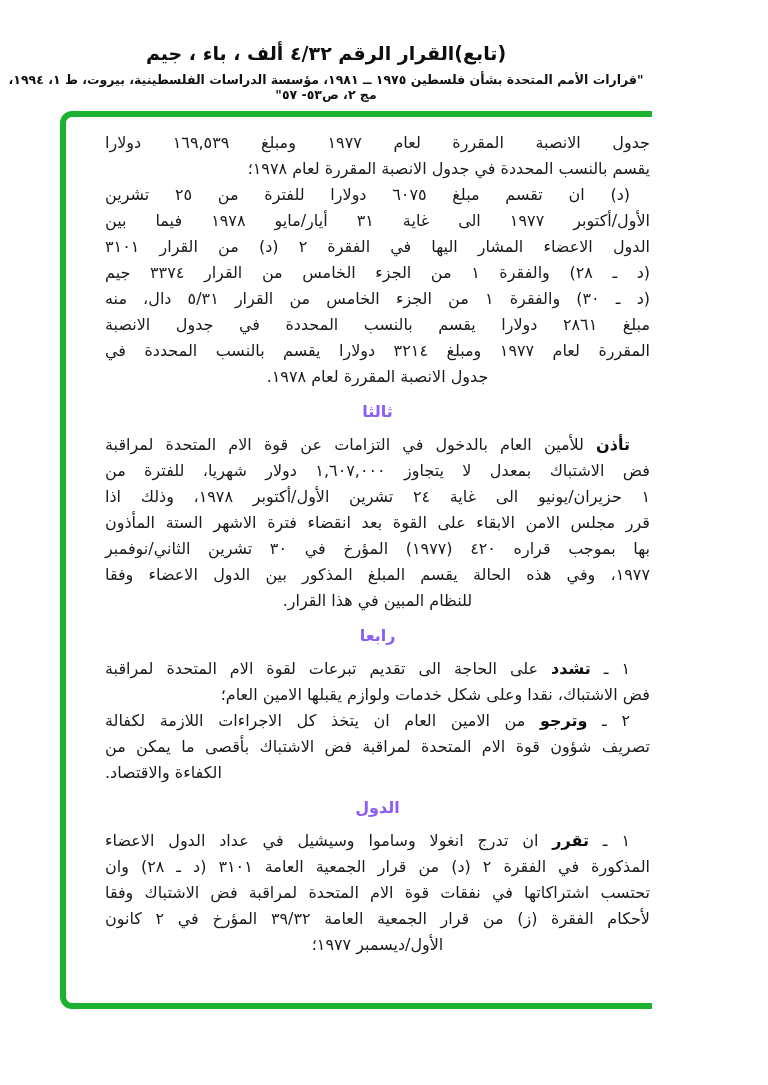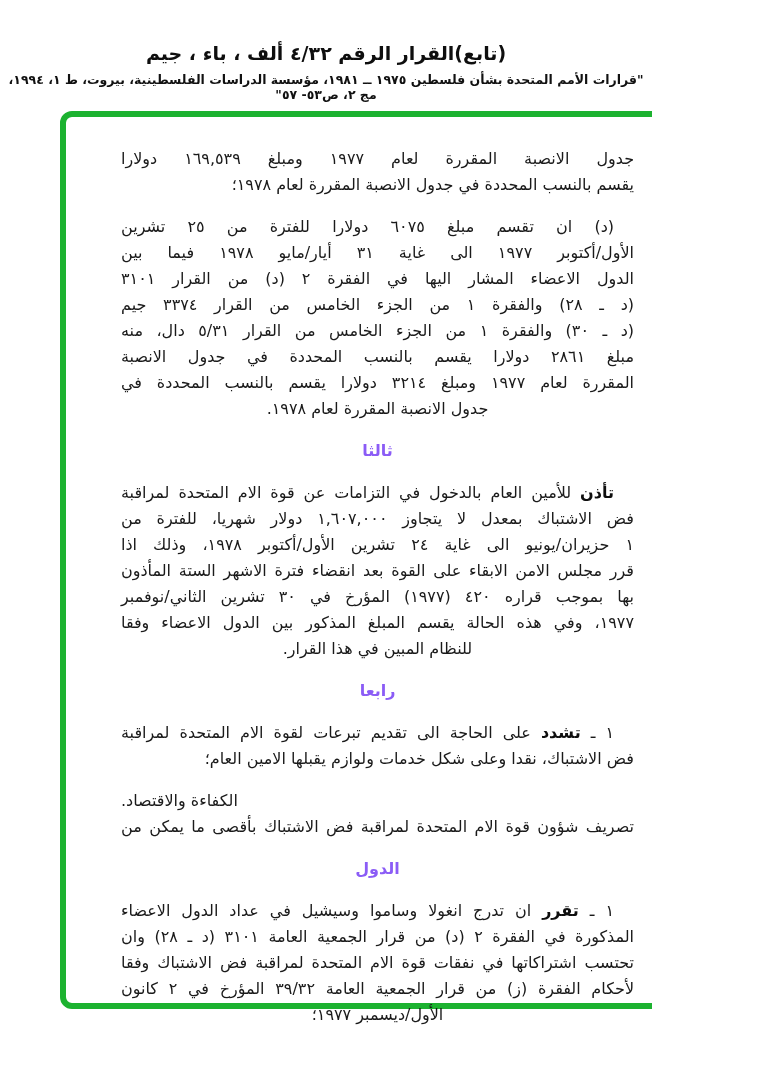--- a/index.html
+++ b/index.html
@@ -50,21 +50,21 @@
   .content {
     position: absolute;
     top: 13px;
     right: 56px;
     left: 39px;
     direction: rtl;
     font-size: 16px;
     line-height: 26px;
     color: #1a1a1a;
   }
-  .para { margin: 16px; }
+  .para { margin: 0; }
   .line {
     text-align: justify;
     text-align-last: justify;
   }
   .line.a-c { text-align-last: center; }
   .line.a-r { text-align-last: right; }
   .line.a-l { text-align-last: left; }
   .line.ind { padding-right: 20px; }
   .sec-head {
     text-align: center;
@@ -108,22 +108,23 @@
           <div class="line">بها بموجب قراره ٤٢٠ (١٩٧٧) المؤرخ في ٣٠ تشرين الثاني/نوفمبر</div>
           <div class="line">١٩٧٧، وفي هذه الحالة يقسم المبلغ المذكور بين الدول الاعضاء وفقا</div>
           <div class="line a-c">للنظام المبين في هذا القرار.</div>
         </div>
         <div class="sec-head">رابعا</div>
         <div class="para">
           <div class="line ind">١ ـ <b>تشدد</b> على الحاجة الى تقديم تبرعات لقوة الام المتحدة لمراقبة</div>
           <div class="line a-r">فض الاشتباك، نقدا وعلى شكل خدمات ولوازم يقبلها الامين العام؛</div>
         </div>
         <div class="para">
+          <div class="line ind">٢ ـ <b>وترجو</b> من الامين العام ان يتخذ كل الاجراءات اللازمة لكفالة</div>
+          <div class="line">تصريف شؤون قوة الام المتحدة لمراقبة فض الاشتباك بأقصى ما يمكن من</div>
           <div class="line a-l">الكفاءة والاقتصاد.</div>
-          <div class="line">تصريف شؤون قوة الام المتحدة لمراقبة فض الاشتباك بأقصى ما يمكن من</div>
         </div>
         <div class="sec-head">الدول</div>
         <div class="para">
           <div class="line ind">١ ـ <b>تقرر</b> ان تدرج انغولا وساموا وسيشيل في عداد الدول الاعضاء</div>
           <div class="line">المذكورة في الفقرة ٢ (د) من قرار الجمعية العامة ٣١٠١ (د ـ ٢٨) وان</div>
           <div class="line">تحتسب اشتراكاتها في نفقات قوة الام المتحدة لمراقبة فض الاشتباك وفقا</div>
           <div class="line">لأحكام الفقرة (ز) من قرار الجمعية العامة ٣٩/٣٢ المؤرخ في ٢ كانون</div>
           <div class="line a-c">الأول/ديسمبر ١٩٧٧؛</div>
         </div>
       </div>

